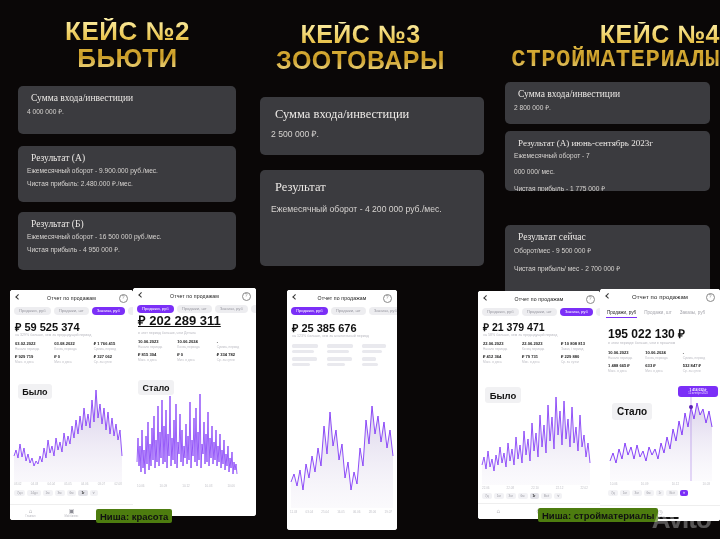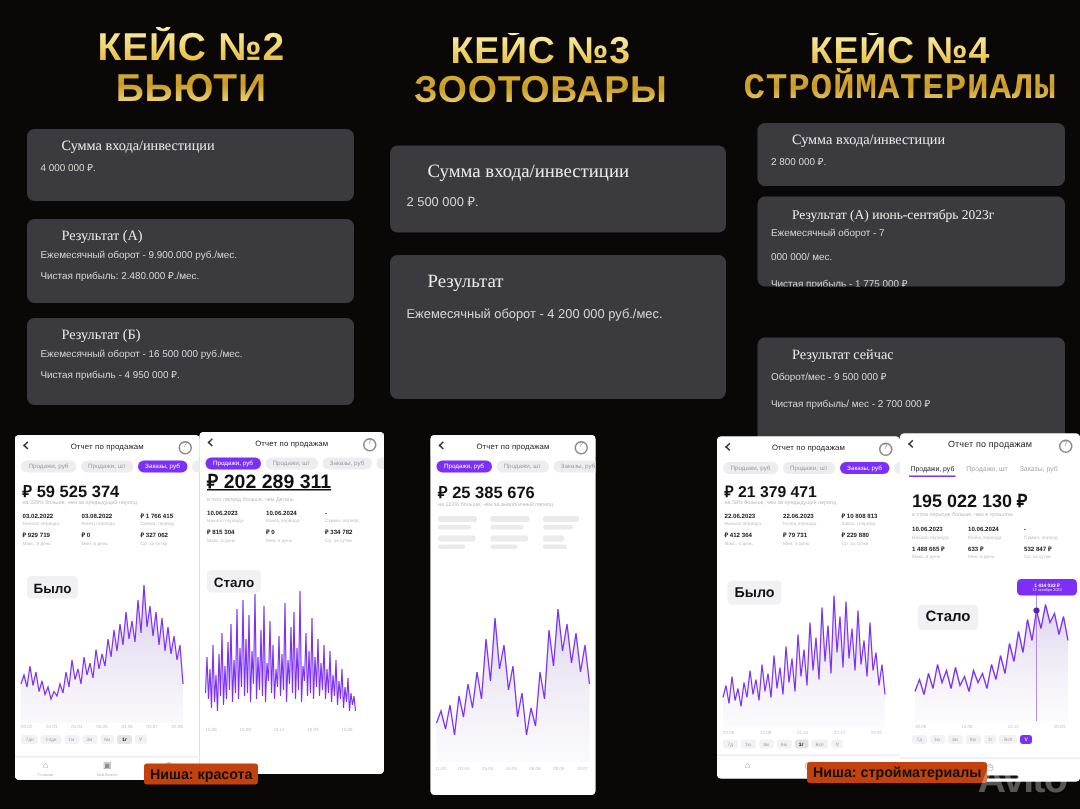--- a/index.html
+++ b/index.html
@@ -33,21 +33,21 @@
     background:#3b3b3f;
     border-radius:5px;
     box-sizing:border-box;
     padding:7px 9px 6px 9px;
     overflow:hidden;
   }
   .card-h{
     font-family:"Liberation Serif", serif;
     color:#ece9e6;
     font-weight:400;
-    margin:0 0 4px 14px;
+    margin:0 0 4px 4px;
     white-space:nowrap;
   }
   .card-r{
     color:#d6d3d0;
     margin:0 0 5px 0;
     font-family:"Liberation Sans", sans-serif;
     white-space:nowrap;
   }
   .card-r:last-child{margin-bottom:0;}
 
@@ -130,21 +130,21 @@
   .tabbar{
     position:absolute;left:0;right:0;bottom:0;height:15px;background:#fff;
     border-top:.6px solid #eee;display:flex;align-items:center;
   }
   .tabbar .ti{flex:1;text-align:center;}
   .tabbar .glyph{font-size:6px;color:#8d8d95;line-height:7px;}
   .tabbar .tl{font-size:2.6px;color:#b5b5bc;}
   .homebar{position:absolute;left:50%;transform:translateX(-50%);bottom:2px;width:38px;height:1.8px;background:#111;border-radius:1px;}
 
   .niche{
-    position:absolute;z-index:20;background:#c2410c;
+    position:absolute;z-index:20;background:#4d7c0f;
     font-weight:bold;color:#111;
     display:flex;align-items:center;padding:0 4px;border-radius:2px;
     white-space:nowrap;
   }
 
   .tooltip{
     position:absolute;background:#7b2ff7;color:#fff;border-radius:3px;
     padding:2px 3px;z-index:7;text-align:center;
   }
   .tooltip .t1{font-size:3.2px;font-weight:bold;}
@@ -166,21 +166,21 @@
   <div class="case-title" style="left:20px;top:18px;width:215px;font-size:26px;">
     <span class="ct-l1">КЕЙС №2</span>
     <span class="ct-l2">БЬЮТИ</span>
   </div>
 
   <div class="case-title" style="left:253px;top:22px;width:215px;font-size:25px;">
     <span class="ct-l1">КЕЙС №3</span>
     <span class="ct-l2">ЗООТОВАРЫ</span>
   </div>
 
-  <div class="case-title" style="left:480px;top:22px;width:240px;font-size:25px;">
+  <div class="case-title" style="left:480px;top:22px;width:240px;font-size:25px;text-align:right;">
     <span class="ct-l1">КЕЙС №4</span>
     <span class="ct-l2" style="font-size:24px;font-family:Liberation Mono, monospace;">СТРОЙМАТЕРИАЛЫ</span>
   </div>
 
   <div class="card sm" style="left:18px;top:86px;width:218px;height:48px;">
     <div class="card-h">Сумма входа/инвестиции</div>
     <div class="card-r">4 000 000 ₽.</div>
   </div>
 
   <div class="card sm" style="left:18px;top:146px;width:218px;height:56px;">

